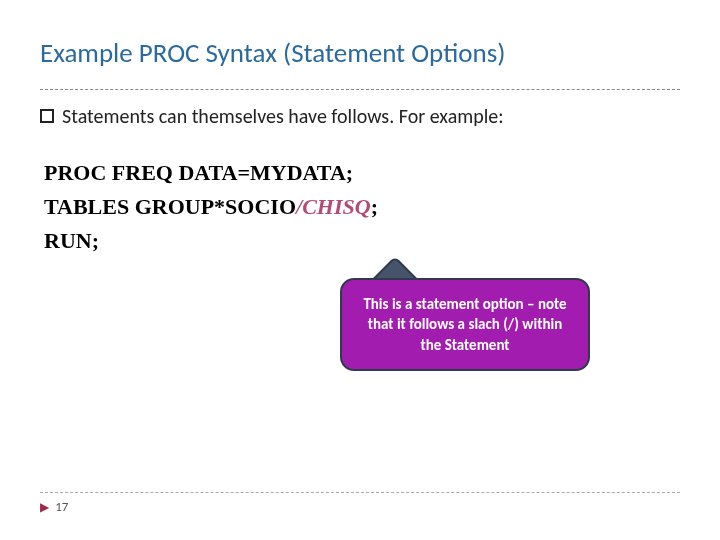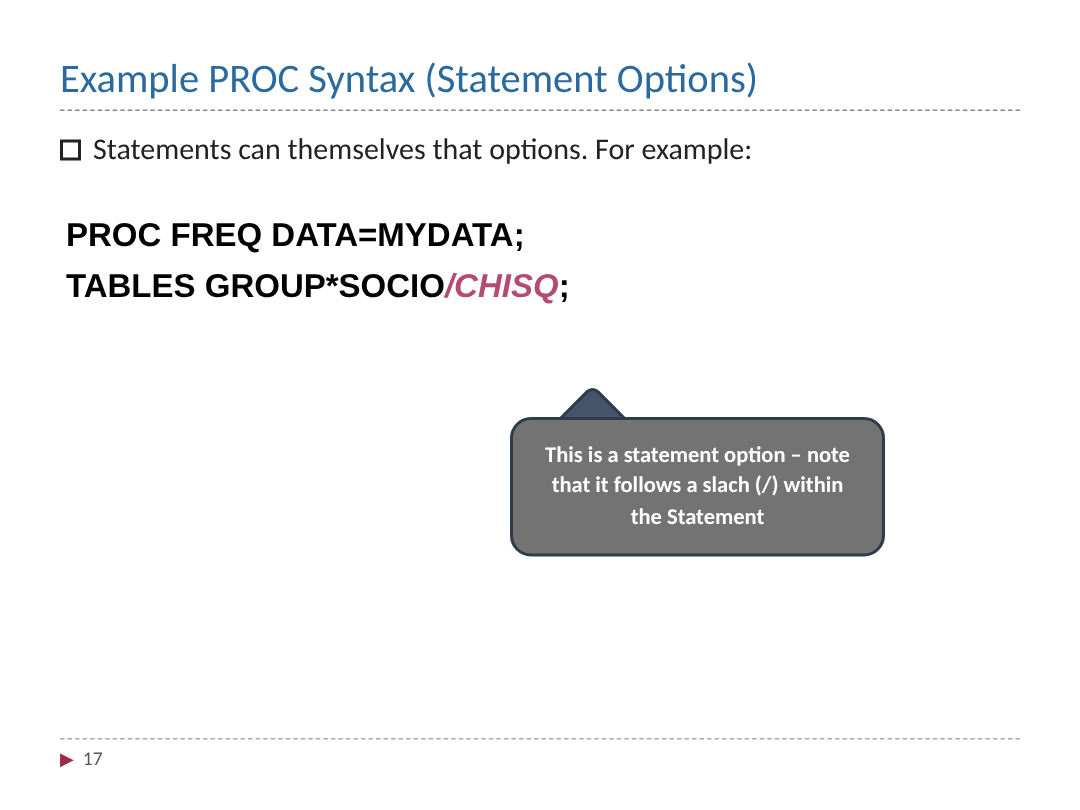--- a/index.html
+++ b/index.html
@@ -13,21 +13,21 @@
   }
   .slide {
     padding: 36px 40px 0 40px;
     height: 100%;
     position: relative;
   }
   .title {
     color: #2a6a9e;
     font-size: 27px;
     font-weight: 400;
-    margin-bottom: 4px;
+    margin-bottom: 20px;
   }
   .dash-divider {
     border: none;
     border-top: 1px dashed #888;
     margin-bottom: 14px;
   }
   .bullet-line {
     display: flex;
     align-items: flex-start;
     gap: 8px;
@@ -36,21 +36,21 @@
     margin-bottom: 28px;
   }
   .bullet-sq {
     width: 14px;
     height: 14px;
     border: 2px solid #222;
     flex: 0 0 auto;
     margin-top: 5px;
   }
   .code-block {
-    font-family: Liberation Sans, sans-serif;
+    font-family: Liberation Serif, serif;
     font-size: 22px;
     font-weight: bold;
     color: #000;
     line-height: 1.55;
     margin-left: 4px;
   }
   .code-opt {
     color: #b44b73;
     font-style: italic;
   }
@@ -68,21 +68,21 @@
     position: absolute;
     top: -14px;
     left: 36px;
     transform: rotate(45deg);
     border-radius: 6px;
     z-index: 0;
   }
   .callout-box {
     position: relative;
     z-index: 1;
-    background: #737373;
+    background: #a21caf;
     border: 2px solid #2f3a4a;
     border-radius: 14px;
     color: #fff;
     font-size: 15px;
     font-weight: 600;
     text-align: center;
     padding: 14px 14px;
     line-height: 1.35;
   }
   .footer {
@@ -111,28 +111,29 @@
 </style>
 </head>
 <body>
 
 <div class="slide">
   <h1 class="title">Example PROC Syntax (Statement Options)</h1>
   <hr class="dash-divider">
 
   <div class="bullet-line">
     <span class="bullet-sq"></span>
-    <span>Statements can themselves that options. For example:</span>
+    <span>Statements can themselves have follows. For example:</span>
   </div>
 
   <div class="code-block">
     <div>PROC FREQ DATA=MYDATA;</div>
     <div>
       <span>TABLES GROUP*SOCIO</span><span class="code-opt">/CHISQ</span><span>;</span>
     </div>
+    <div>RUN;</div>
   </div>
 
   <div class="callout-wrap">
     <div class="callout-tail"></div>
     <div class="callout-box">
       <span>This is a statement option – note that it follows a slach (/) within the Statement</span>
     </div>
   </div>
 
   <div class="footer">

